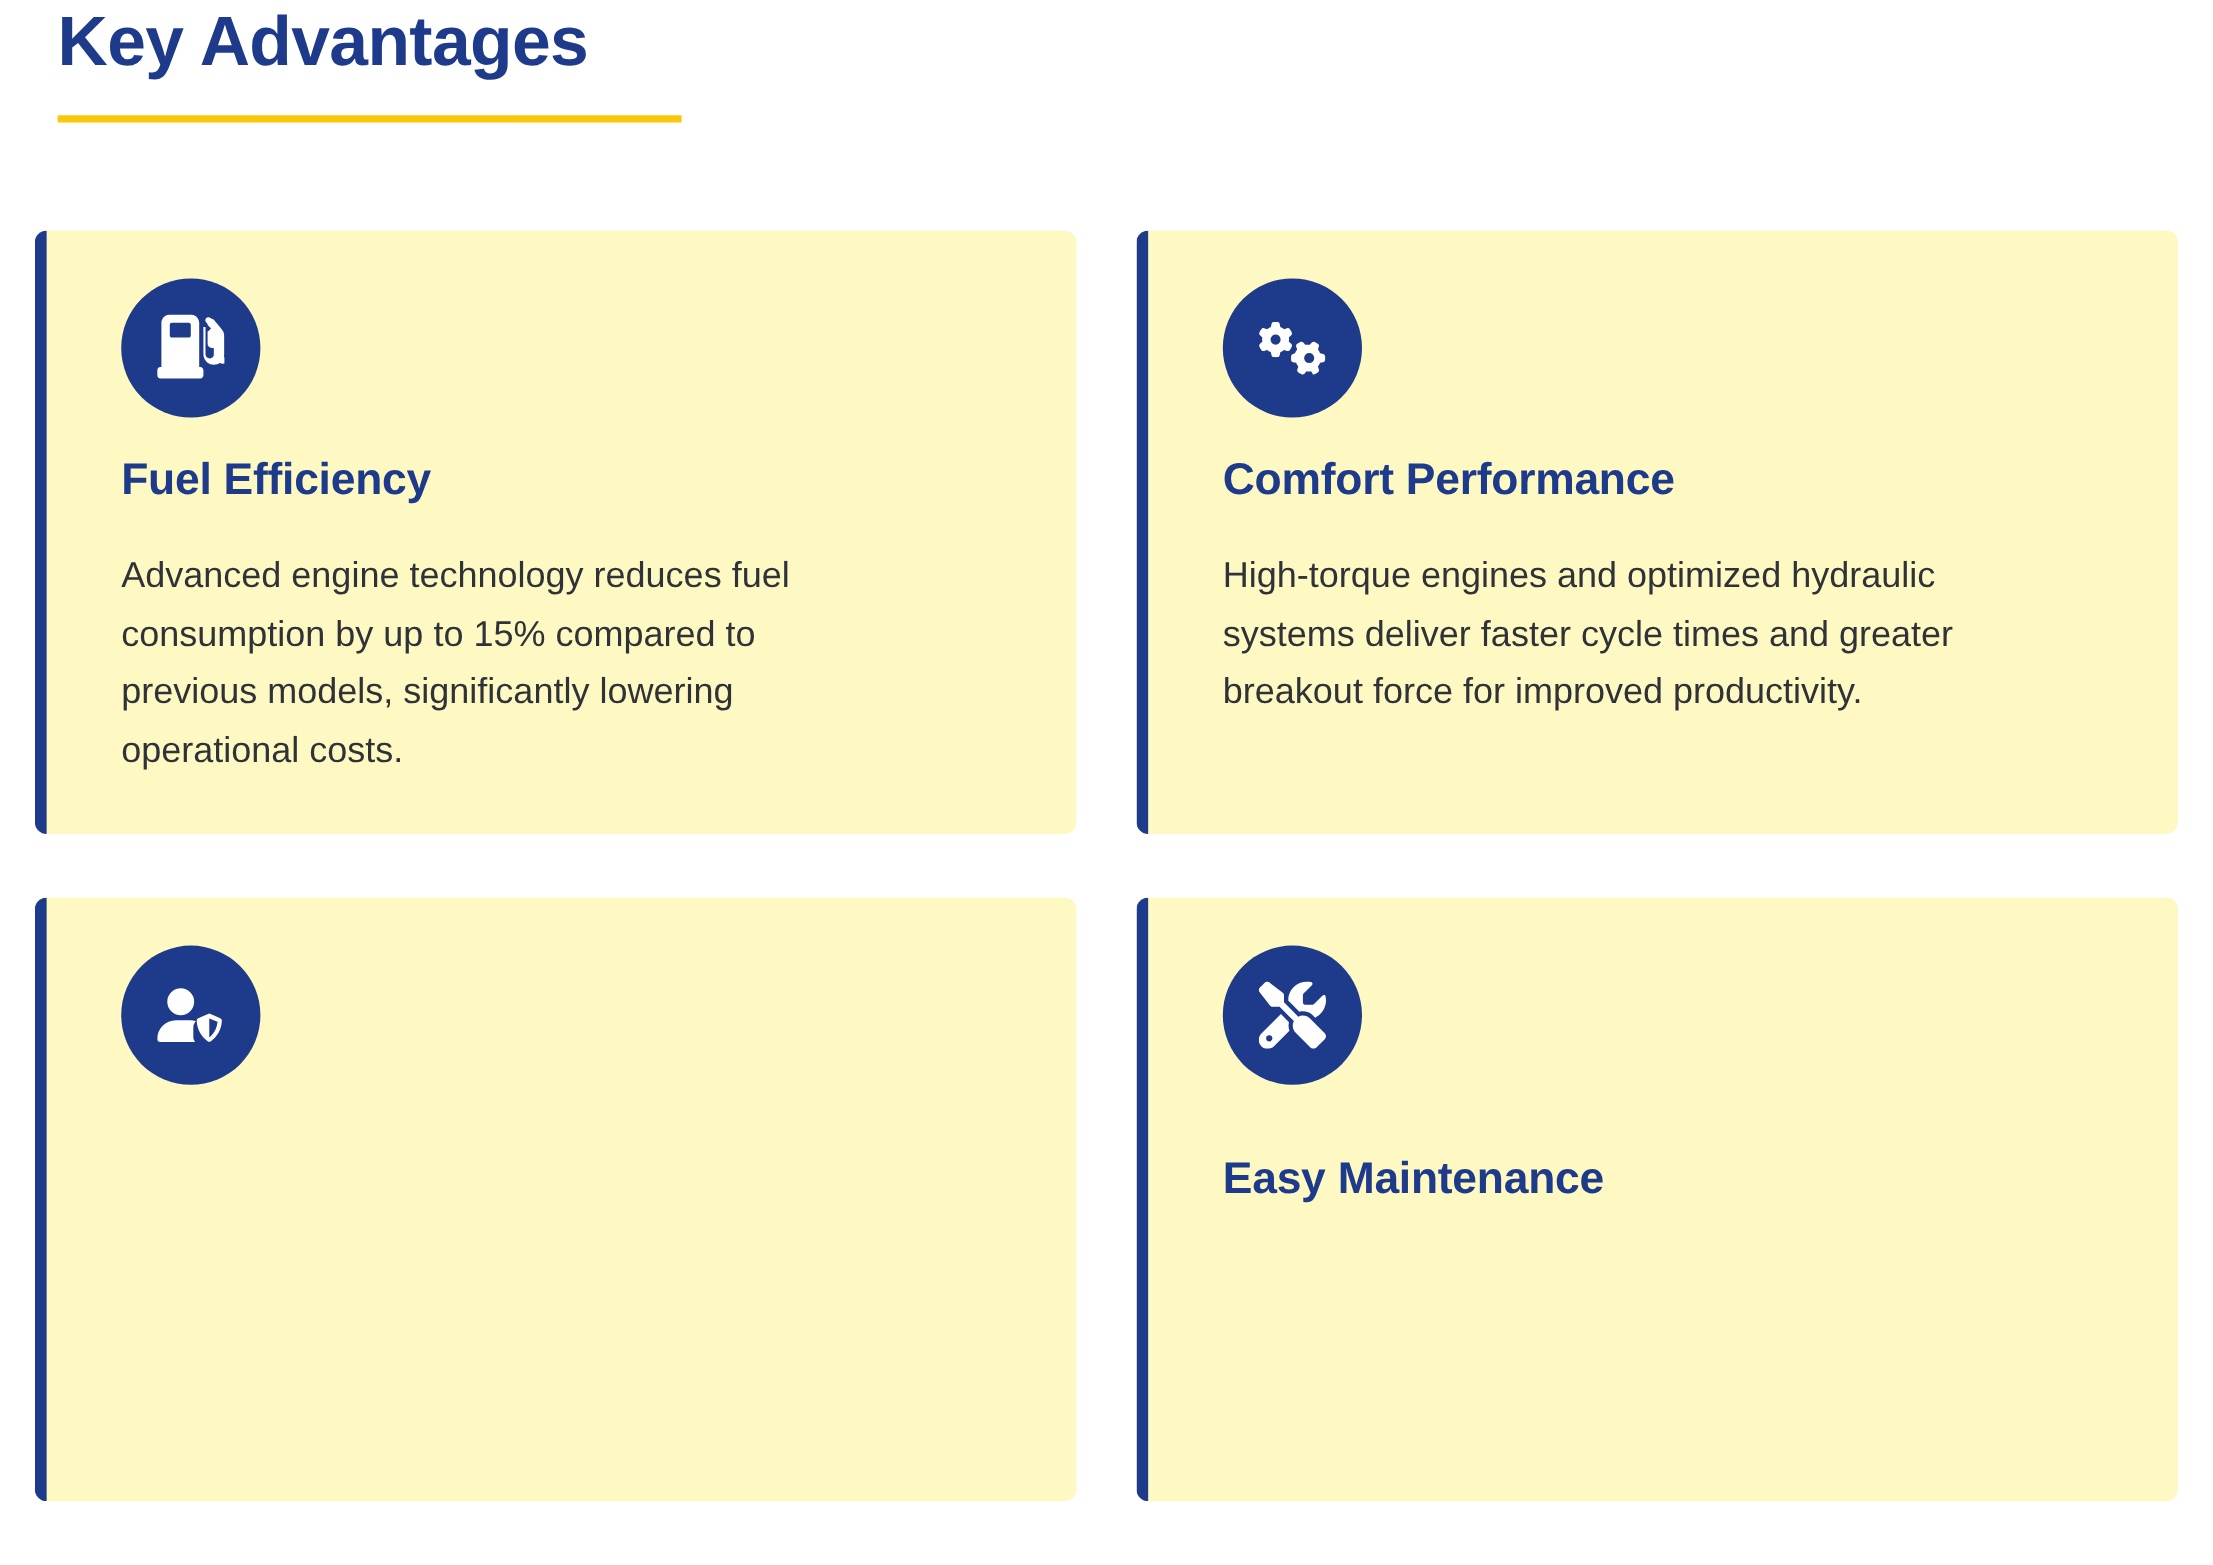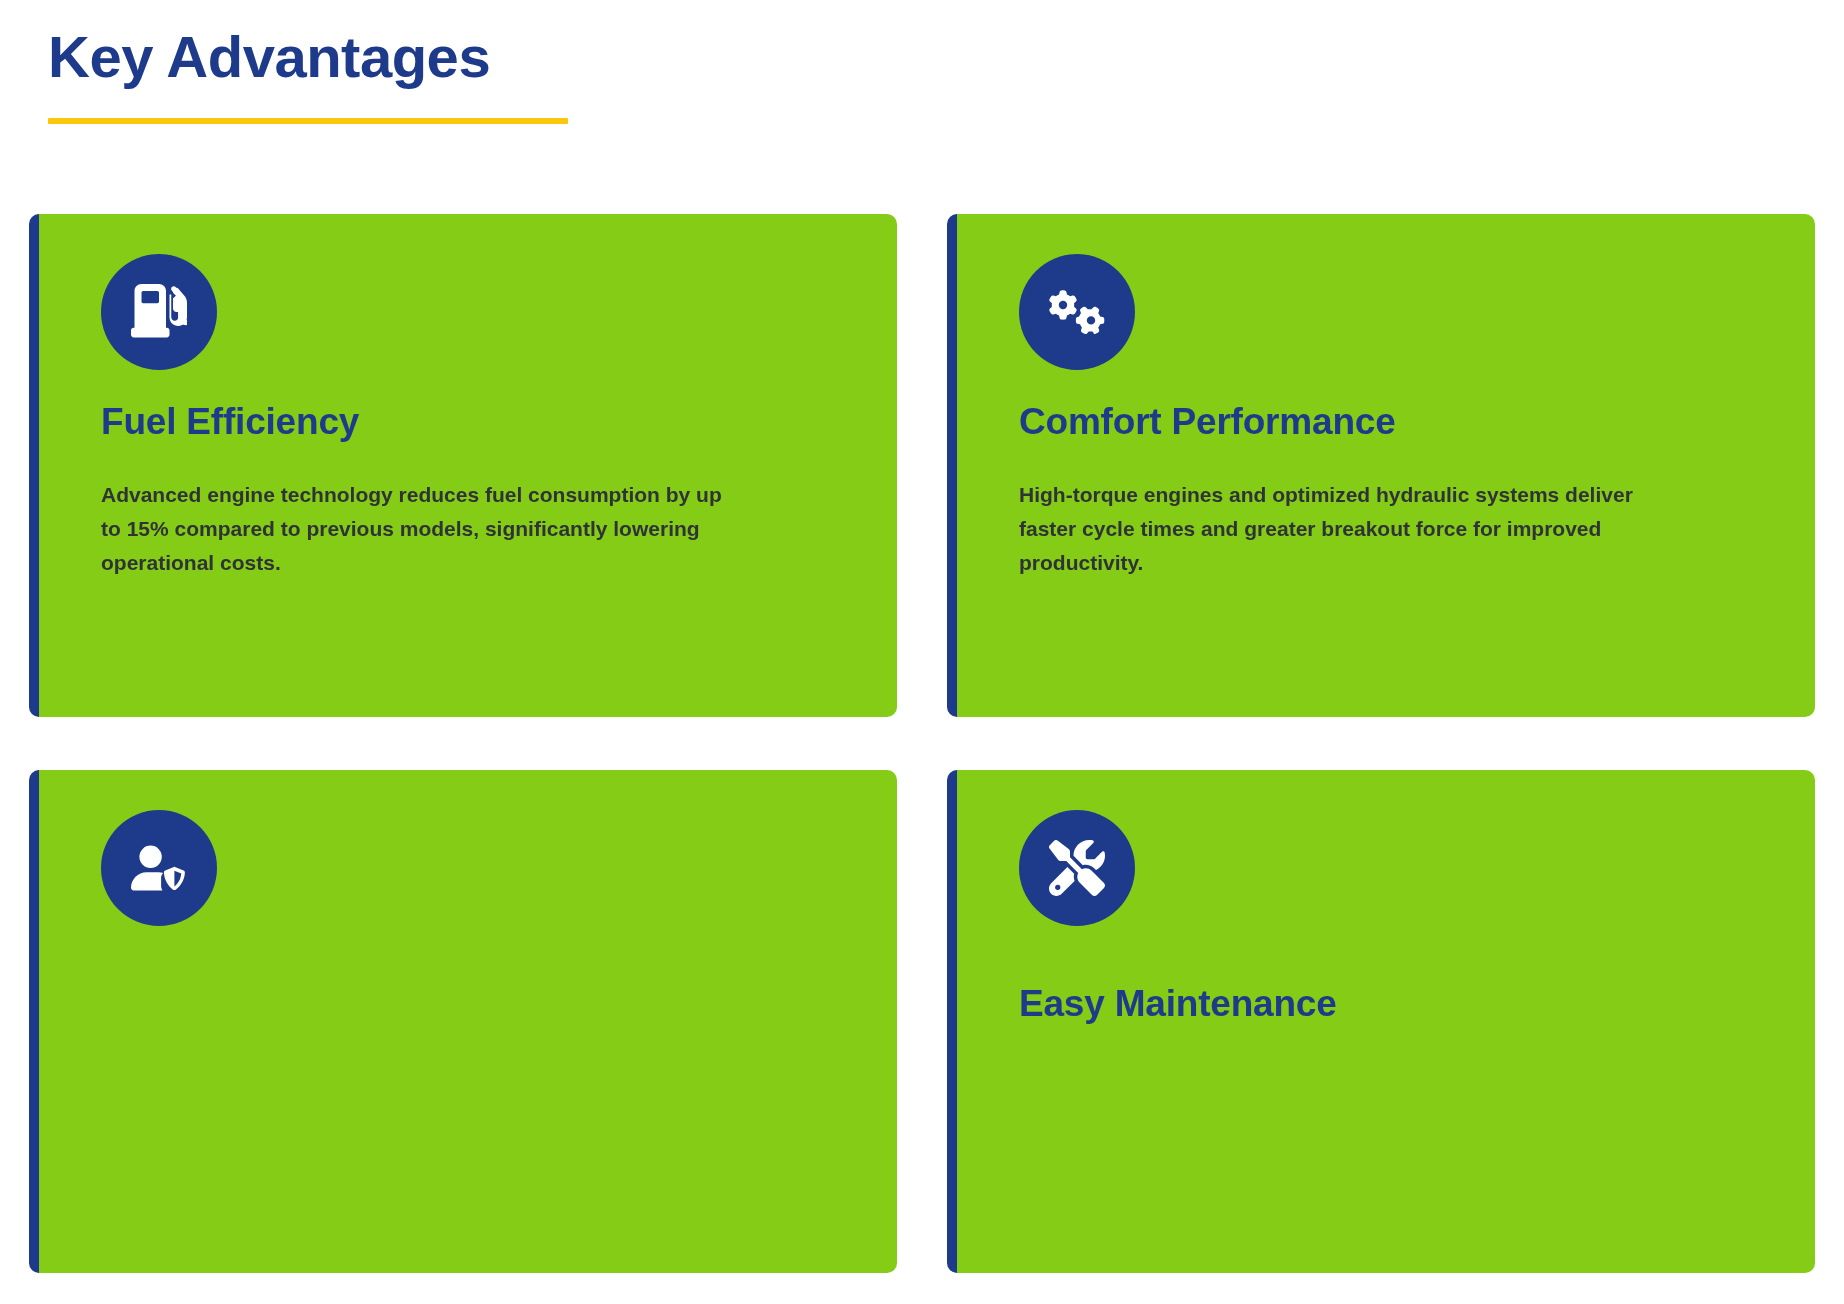--- a/index.html
+++ b/index.html
@@ -18,21 +18,20 @@
   .page {
     position: relative;
     width: 1844px;
     height: 1304px;
     box-sizing: border-box;
     padding: 0 29px;
   }
 
   
   .section-head {
-    padding-top: 22px;
   }
   .section-title {
     margin: 0;
     padding: 0 0 0 19px;
     font-size: 58px;
     line-height: 1.22;
     font-weight: 700;
     letter-spacing: -0.5px;
     color: #1e3a8a;
     font-family: "Liberation Sans", sans-serif;
@@ -49,21 +48,21 @@
   .card-grid {
     margin-top: 90px;
     display: grid;
     grid-template-columns: 1fr 1fr;
     column-gap: 50px;
     row-gap: 53px;
   }
 
   .adv-card {
     position: relative;
-    background: #84cc16;
+    background: #fef9c3;
     border-left: 10px solid #1e3a8a;
     border-radius: 10px;
     padding: 40px 42px 44px 62px;
     box-sizing: border-box;
     min-height: 503px;
   }
 
   .icon-badge {
     width: 116px;
     height: 116px;
@@ -85,25 +84,25 @@
     margin: 0;
     font-size: 37px;
     line-height: 1.2;
     font-weight: 700;
     color: #1e3a8a;
     letter-spacing: -0.2px;
   }
 
   .card-desc {
     margin: 34px 0 0 0;
-    font-size: 21px;
+    font-size: 30px;
     line-height: 1.62;
     color: #2f3337;
     max-width: 640px;
-    font-weight: 700;
+    font-weight: 400;
   }
 
   
   .card-grid .adv-card.tall-gap .icon-badge {
     margin-bottom: 56px;
   }
   .card-grid .adv-card.tall-gap .card-desc {
     margin-top: 28px;
   }
 </style>

